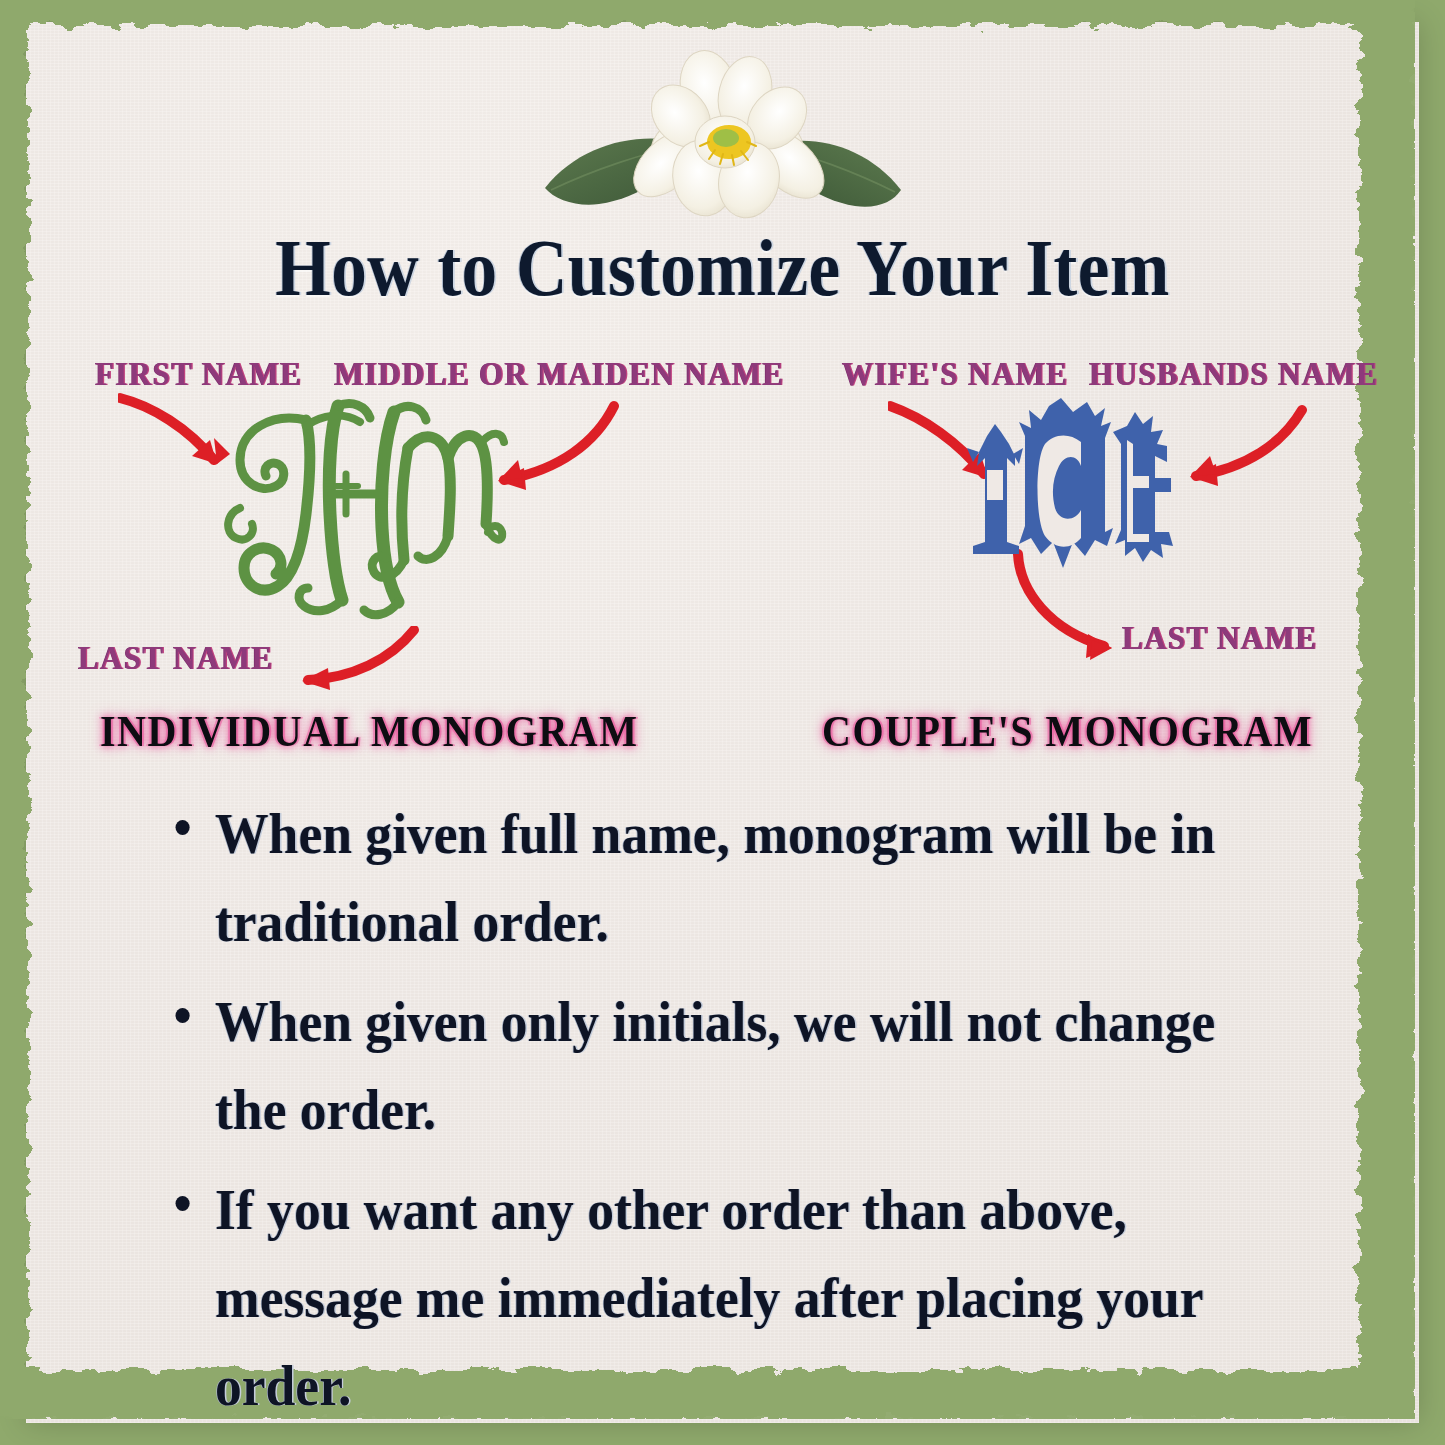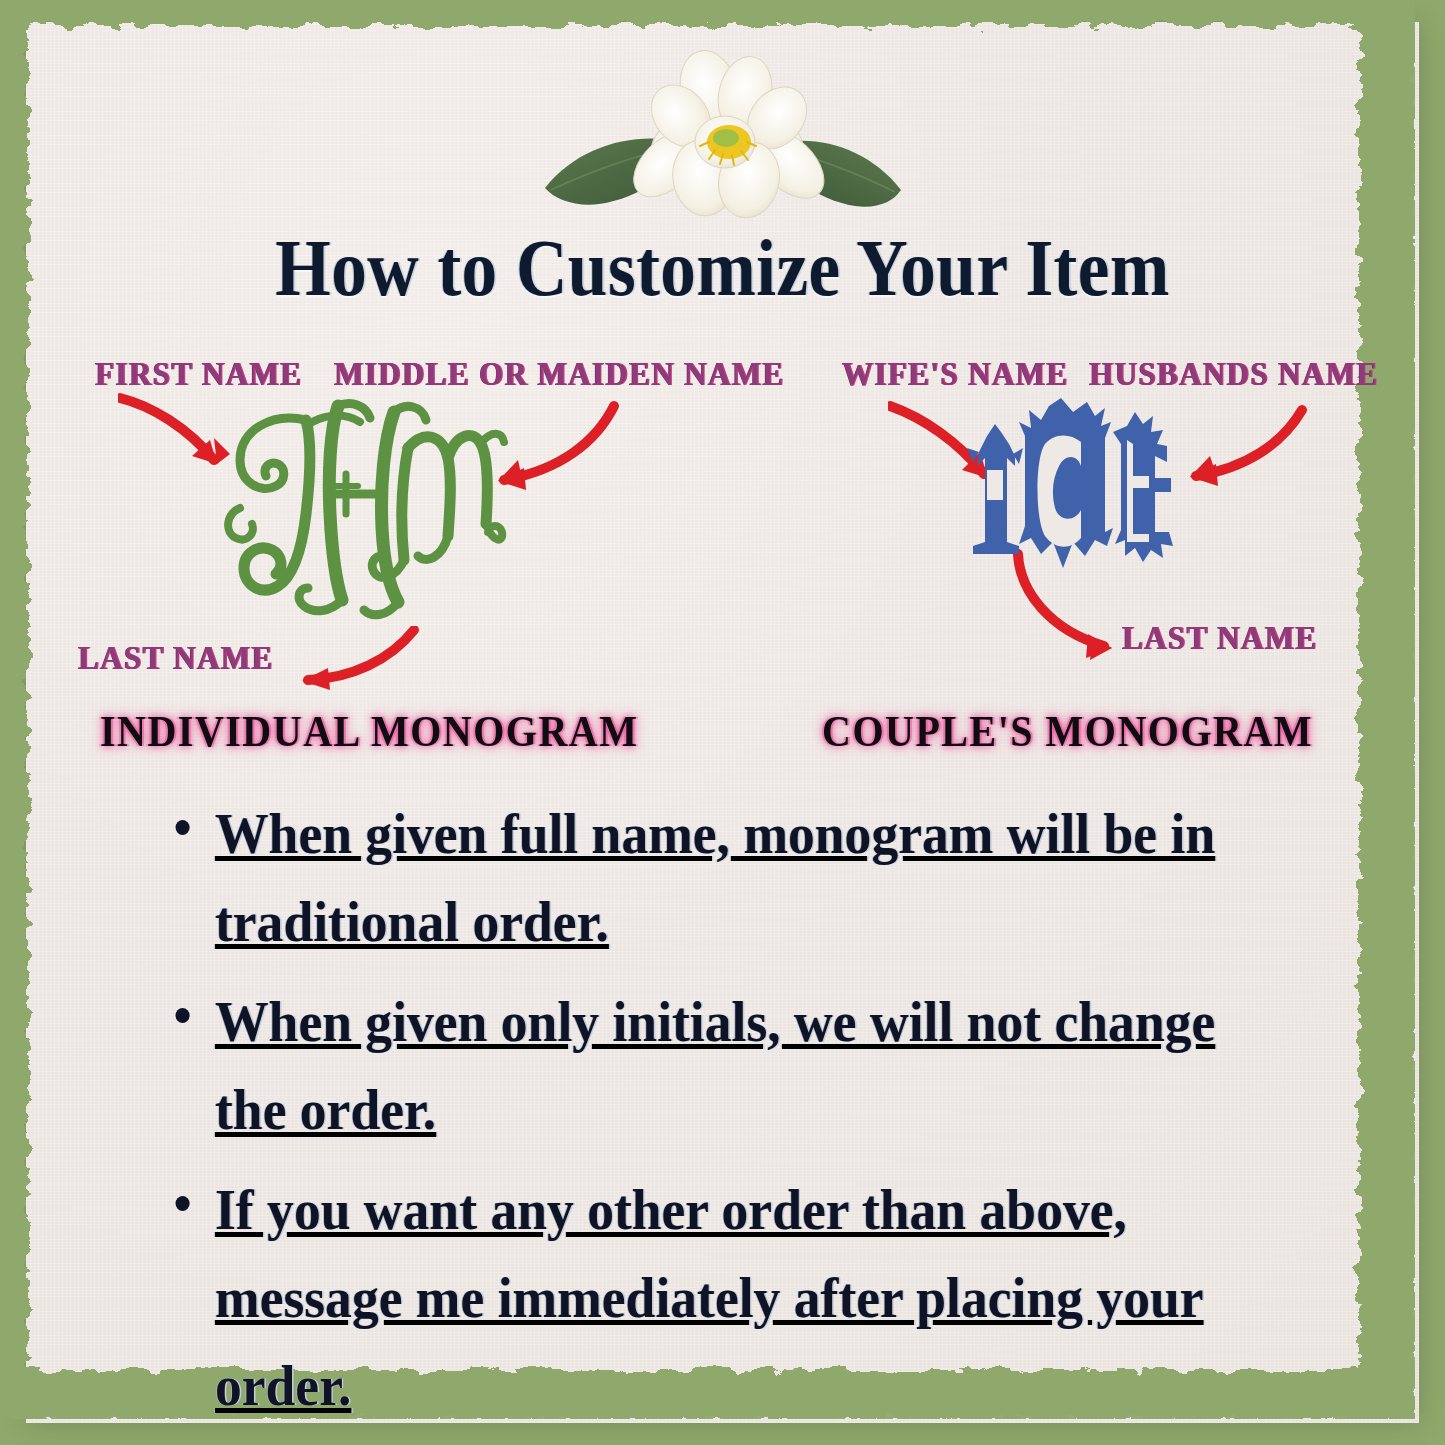--- a/index.html
+++ b/index.html
@@ -107,21 +107,21 @@
        2px 0 0 rgba(232,85,155,.55),
       -2px 0 0 rgba(232,85,155,.45);
   }
   #caption-individual{ left:100px; top:708px; }
   #caption-couple    { left:822px; top:708px; }
 
   
   #instructions-list{
     position:absolute;
     left:168px; right:144px; top:790px;
-    list-style:none;margin:0;padding:0;text-decoration:underline;
+    list-style:none;margin:0;padding:0;
   }
   #instructions-list li{
     position:relative;
     padding-left:50px;
     margin-bottom:12px;
     font-family:"Liberation Serif", serif;
     font-size:57px;
     font-weight:700;
     line-height:88px;
     color:#0e1425;

